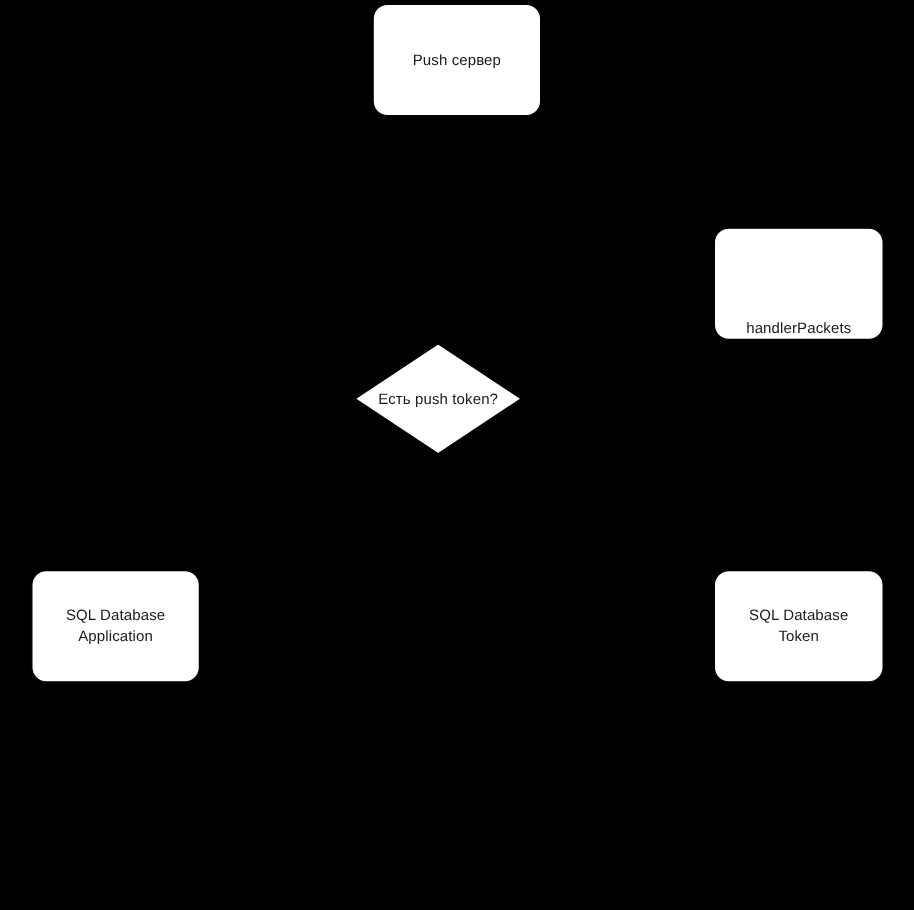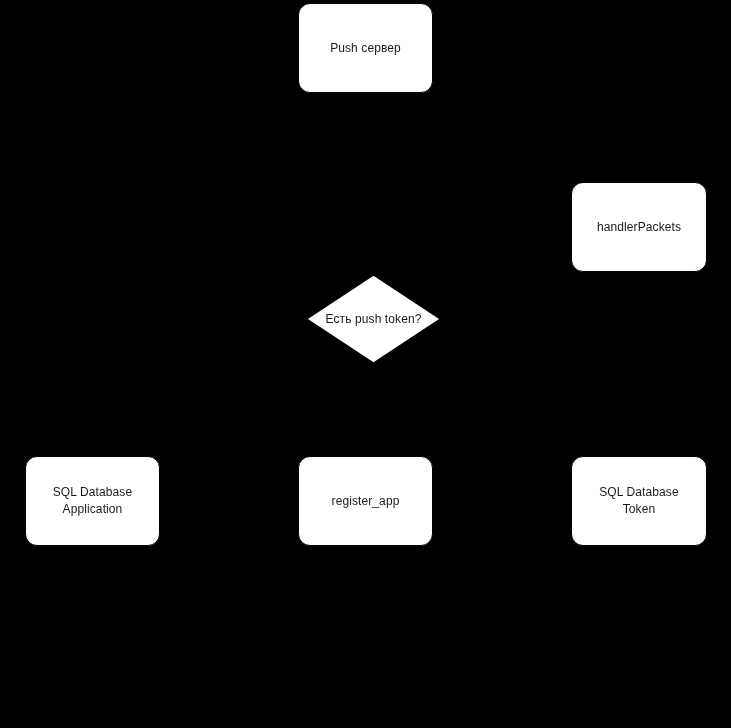--- a/index.html
+++ b/index.html
@@ -59,39 +59,36 @@
 </style>
 </head>
 <body>
 
 <div id="canvas">
 
   <div class="node" style="left:298px; top:3px; width:135px; height:90px;">
     <span class="label">Push сервер</span>
   </div>
 
-  <div class="node" style="left:571px; top:182px; width:136px; height:90px;">
+  <div class="node" style="left:571px; top:182px; width:136px; height:90px;align-items:flex-end;">
     <span class="label">handlerPackets</span>
   </div>
 
-  <div class="diamond-wrap" style="left:306px; top:274px; width:135px; height:90px;">
+  <div class="diamond-wrap" style="left:283px; top:274px; width:135px; height:90px;">
     <svg width="135" height="90" viewBox="0 0 135 90">
       <polygon points="67.5,0.8 134.2,45 67.5,89.2 0.8,45" fill="#ffffff" stroke="#000000" stroke-width="1.4"></polygon>
     </svg>
     <span class="diamond-label">Есть push token?</span>
   </div>
 
   <div class="node" style="left:25px; top:456px; width:135px; height:90px;">
     <span class="label">SQL Database
 Application</span>
   </div>
 
-  <div class="node" style="left:298px; top:456px; width:135px; height:90px;">
-    <span class="label">register_app</span>
-  </div>
 
   <div class="node" style="left:571px; top:456px; width:136px; height:90px;">
     <span class="label">SQL Database
 Token</span>
   </div>
 
 
 </div>
 
 </body></html>

